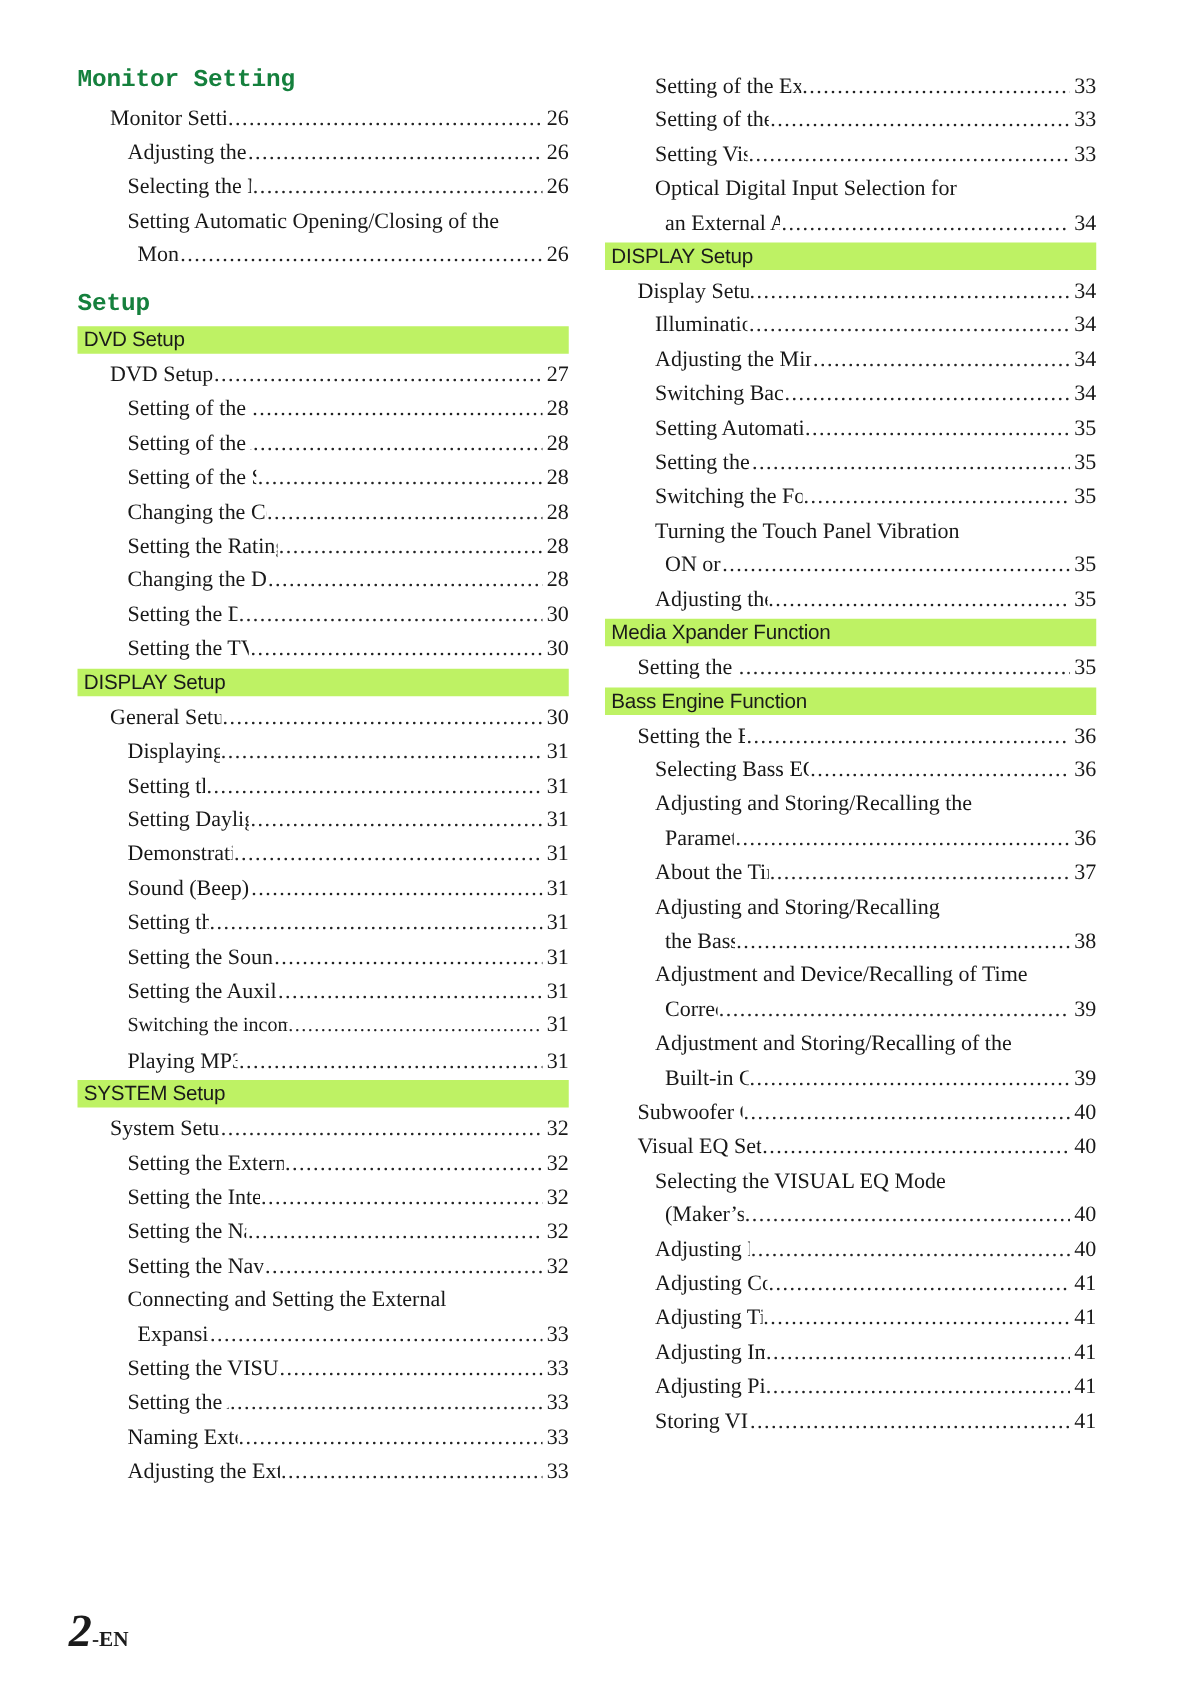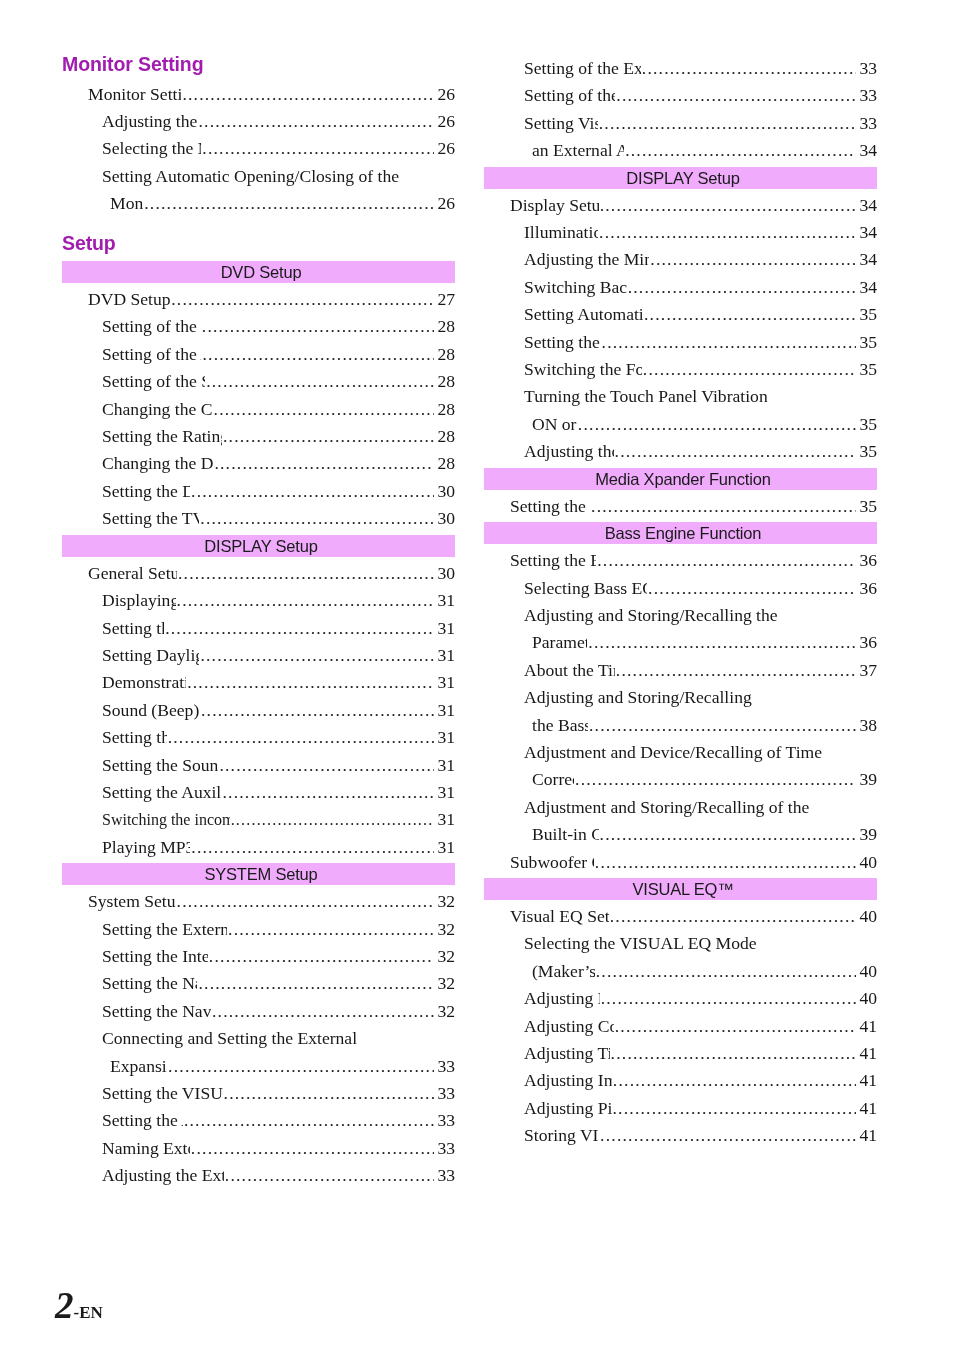--- a/index.html
+++ b/index.html
@@ -34,45 +34,44 @@
 
   .col {
     width: 393px;
     flex: 0 0 393px;
   }
   .col-left  { margin-left: 62px; }
   .col-right { margin-left: 29px; }
 
   
   .major-heading {
-    font-family: Liberation Sans, sans-serif;
+    font-family: Liberation Mono, monospace;
     font-weight: bold;
     font-size: 19.5px;
     line-height: 1;
-    color: #a21caf;
+    color: #15803d;
     letter-spacing: -0.1px;
     margin: 0;
     padding: 0 0 6px 0;
   }
   .major-heading.spaced-above { padding-top: 16px; }
 
   
   .band {
-    background: #f0abfc;
+    background: #bef264;
     font-family: "Liberation Sans", "DejaVu Sans", sans-serif;
     font-size: 16.5px;
     line-height: 22px;
     height: 22px;
     color: #1a1a1a;
     padding: 0 0 0 5px;
     margin: 2px 0 3px 0;
     white-space: nowrap;
     overflow: hidden;
     letter-spacing: -0.2px;
-    text-align: center;
   }
 
   
   .toc-row {
     display: flex;
     align-items: baseline;
     font-size: 17.6px;
     line-height: 27.4px;
     white-space: nowrap;
     overflow: hidden;
@@ -326,20 +325,21 @@
         <div class="toc-row lvl2">
           <span class="lbl">Setting of the Rear Camera</span>
           <span class="leader">..........................................................................................</span>
           <span class="pg">33</span>
         </div>
         <div class="toc-row lvl2">
           <span class="lbl">Setting Visual Mode</span>
           <span class="leader">..........................................................................................</span>
           <span class="pg">33</span>
         </div>
+        <div class="toc-row lvl2 nopage"><span class="lbl">Optical Digital Input Selection for</span></div>
         <div class="toc-row lvl3">
           <span class="lbl">an External Audio Processor</span>
           <span class="leader">..........................................................................................</span>
           <span class="pg">34</span>
         </div>
         <div class="band">DISPLAY Setup</div>
         <div class="toc-row lvl1">
           <span class="lbl">Display Setup Operation</span>
           <span class="leader">..........................................................................................</span>
           <span class="pg">34</span>
@@ -429,21 +429,20 @@
         <div class="toc-row lvl3">
           <span class="lbl">Built-in Crossover</span>
           <span class="leader">..........................................................................................</span>
           <span class="pg">39</span>
         </div>
         <div class="toc-row lvl1">
           <span class="lbl">Subwoofer On and Off</span>
           <span class="leader">..........................................................................................</span>
           <span class="pg">40</span>
         </div>
-        <div class="band">VISUAL EQ™</div>
         <div class="toc-row lvl1">
           <span class="lbl">Visual EQ Setting Operation</span>
           <span class="leader">..........................................................................................</span>
           <span class="pg">40</span>
         </div>
         <div class="toc-row lvl2 nopage"><span class="lbl">Selecting the VISUAL EQ Mode</span></div>
         <div class="toc-row lvl3">
           <span class="lbl">(Maker’s setting)</span>
           <span class="leader">..........................................................................................</span>
           <span class="pg">40</span>

